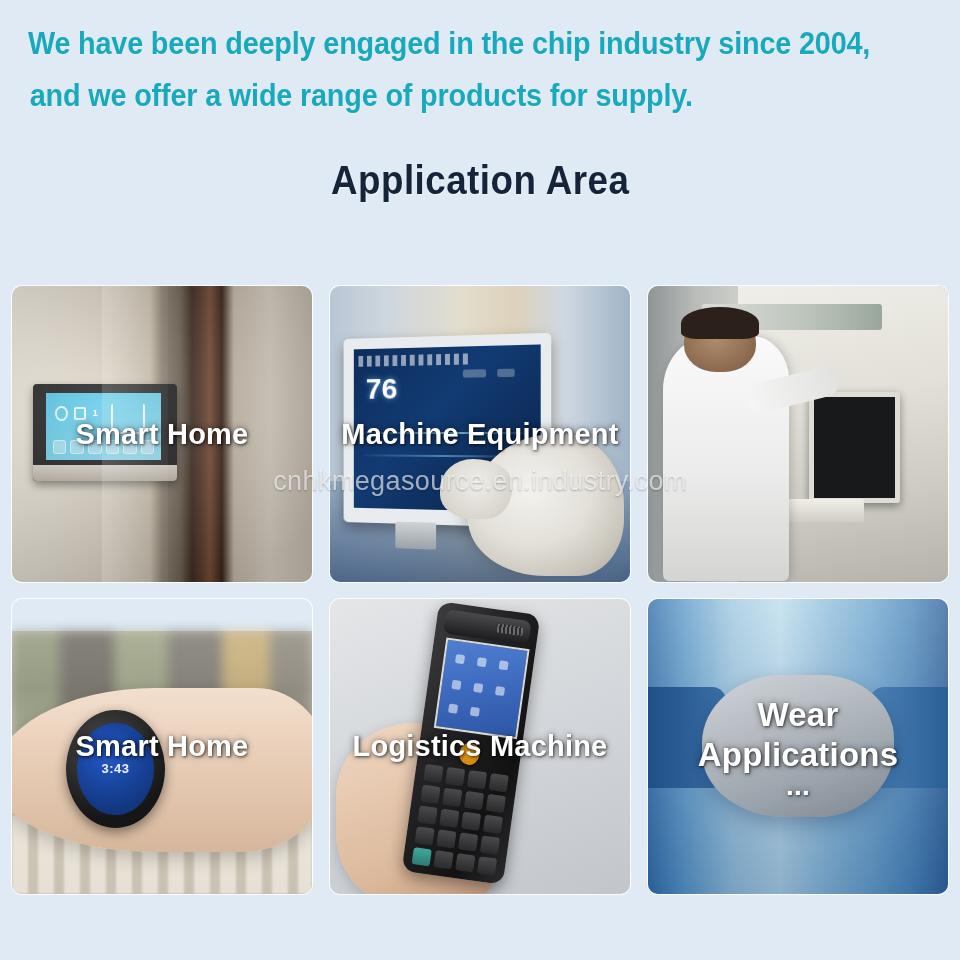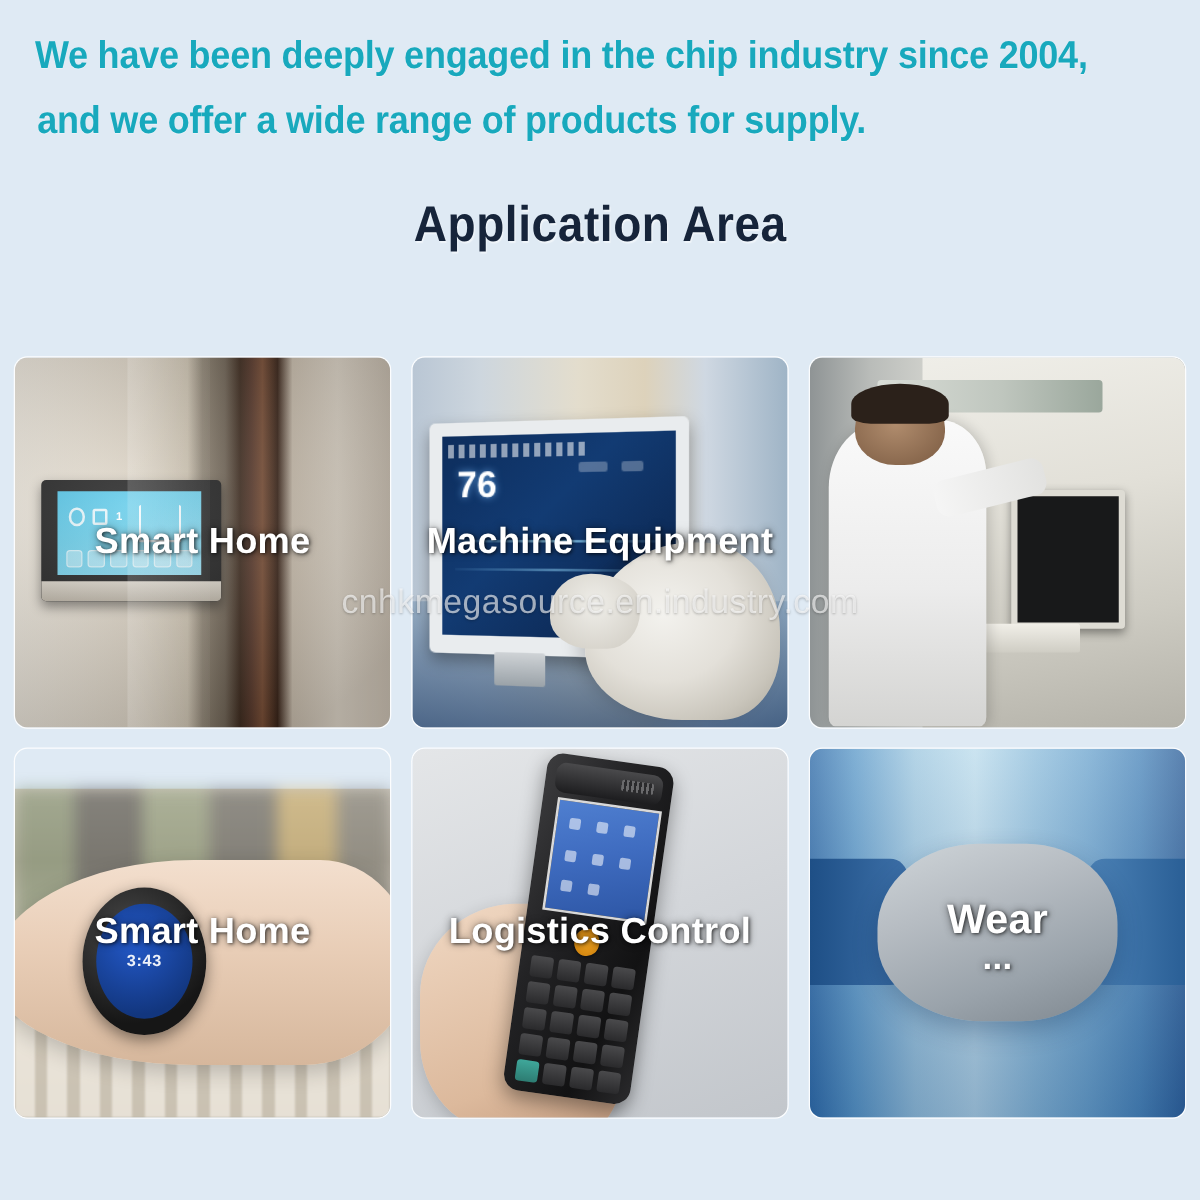--- a/index.html
+++ b/index.html
@@ -488,30 +488,31 @@
             <s></s>
             <s></s>
             <s></s>
           <s class="g"></s>
             <s></s>
             <s></s>
             <s></s>
         </div>
       </div>
     </div>
-    <div class="label">Logistics Control</div>
+    <div class="label">Logistics Machine</div>
   </div>
 
   <div class="card">
     <div class="photo ph-oth">
       <div class="cuffL"></div>
       <div class="cuffR"></div>
       <div class="shake"></div>
     </div>
     <div class="label multi">
       <span>Wear</span><br>
+      <span>Applications</span>
       <span class="dots">...</span>
     </div>
   </div>
 
 </div>
 
 <div class="watermark">cnhkmegasource.en.industry.com</div>
 
 </body></html>

